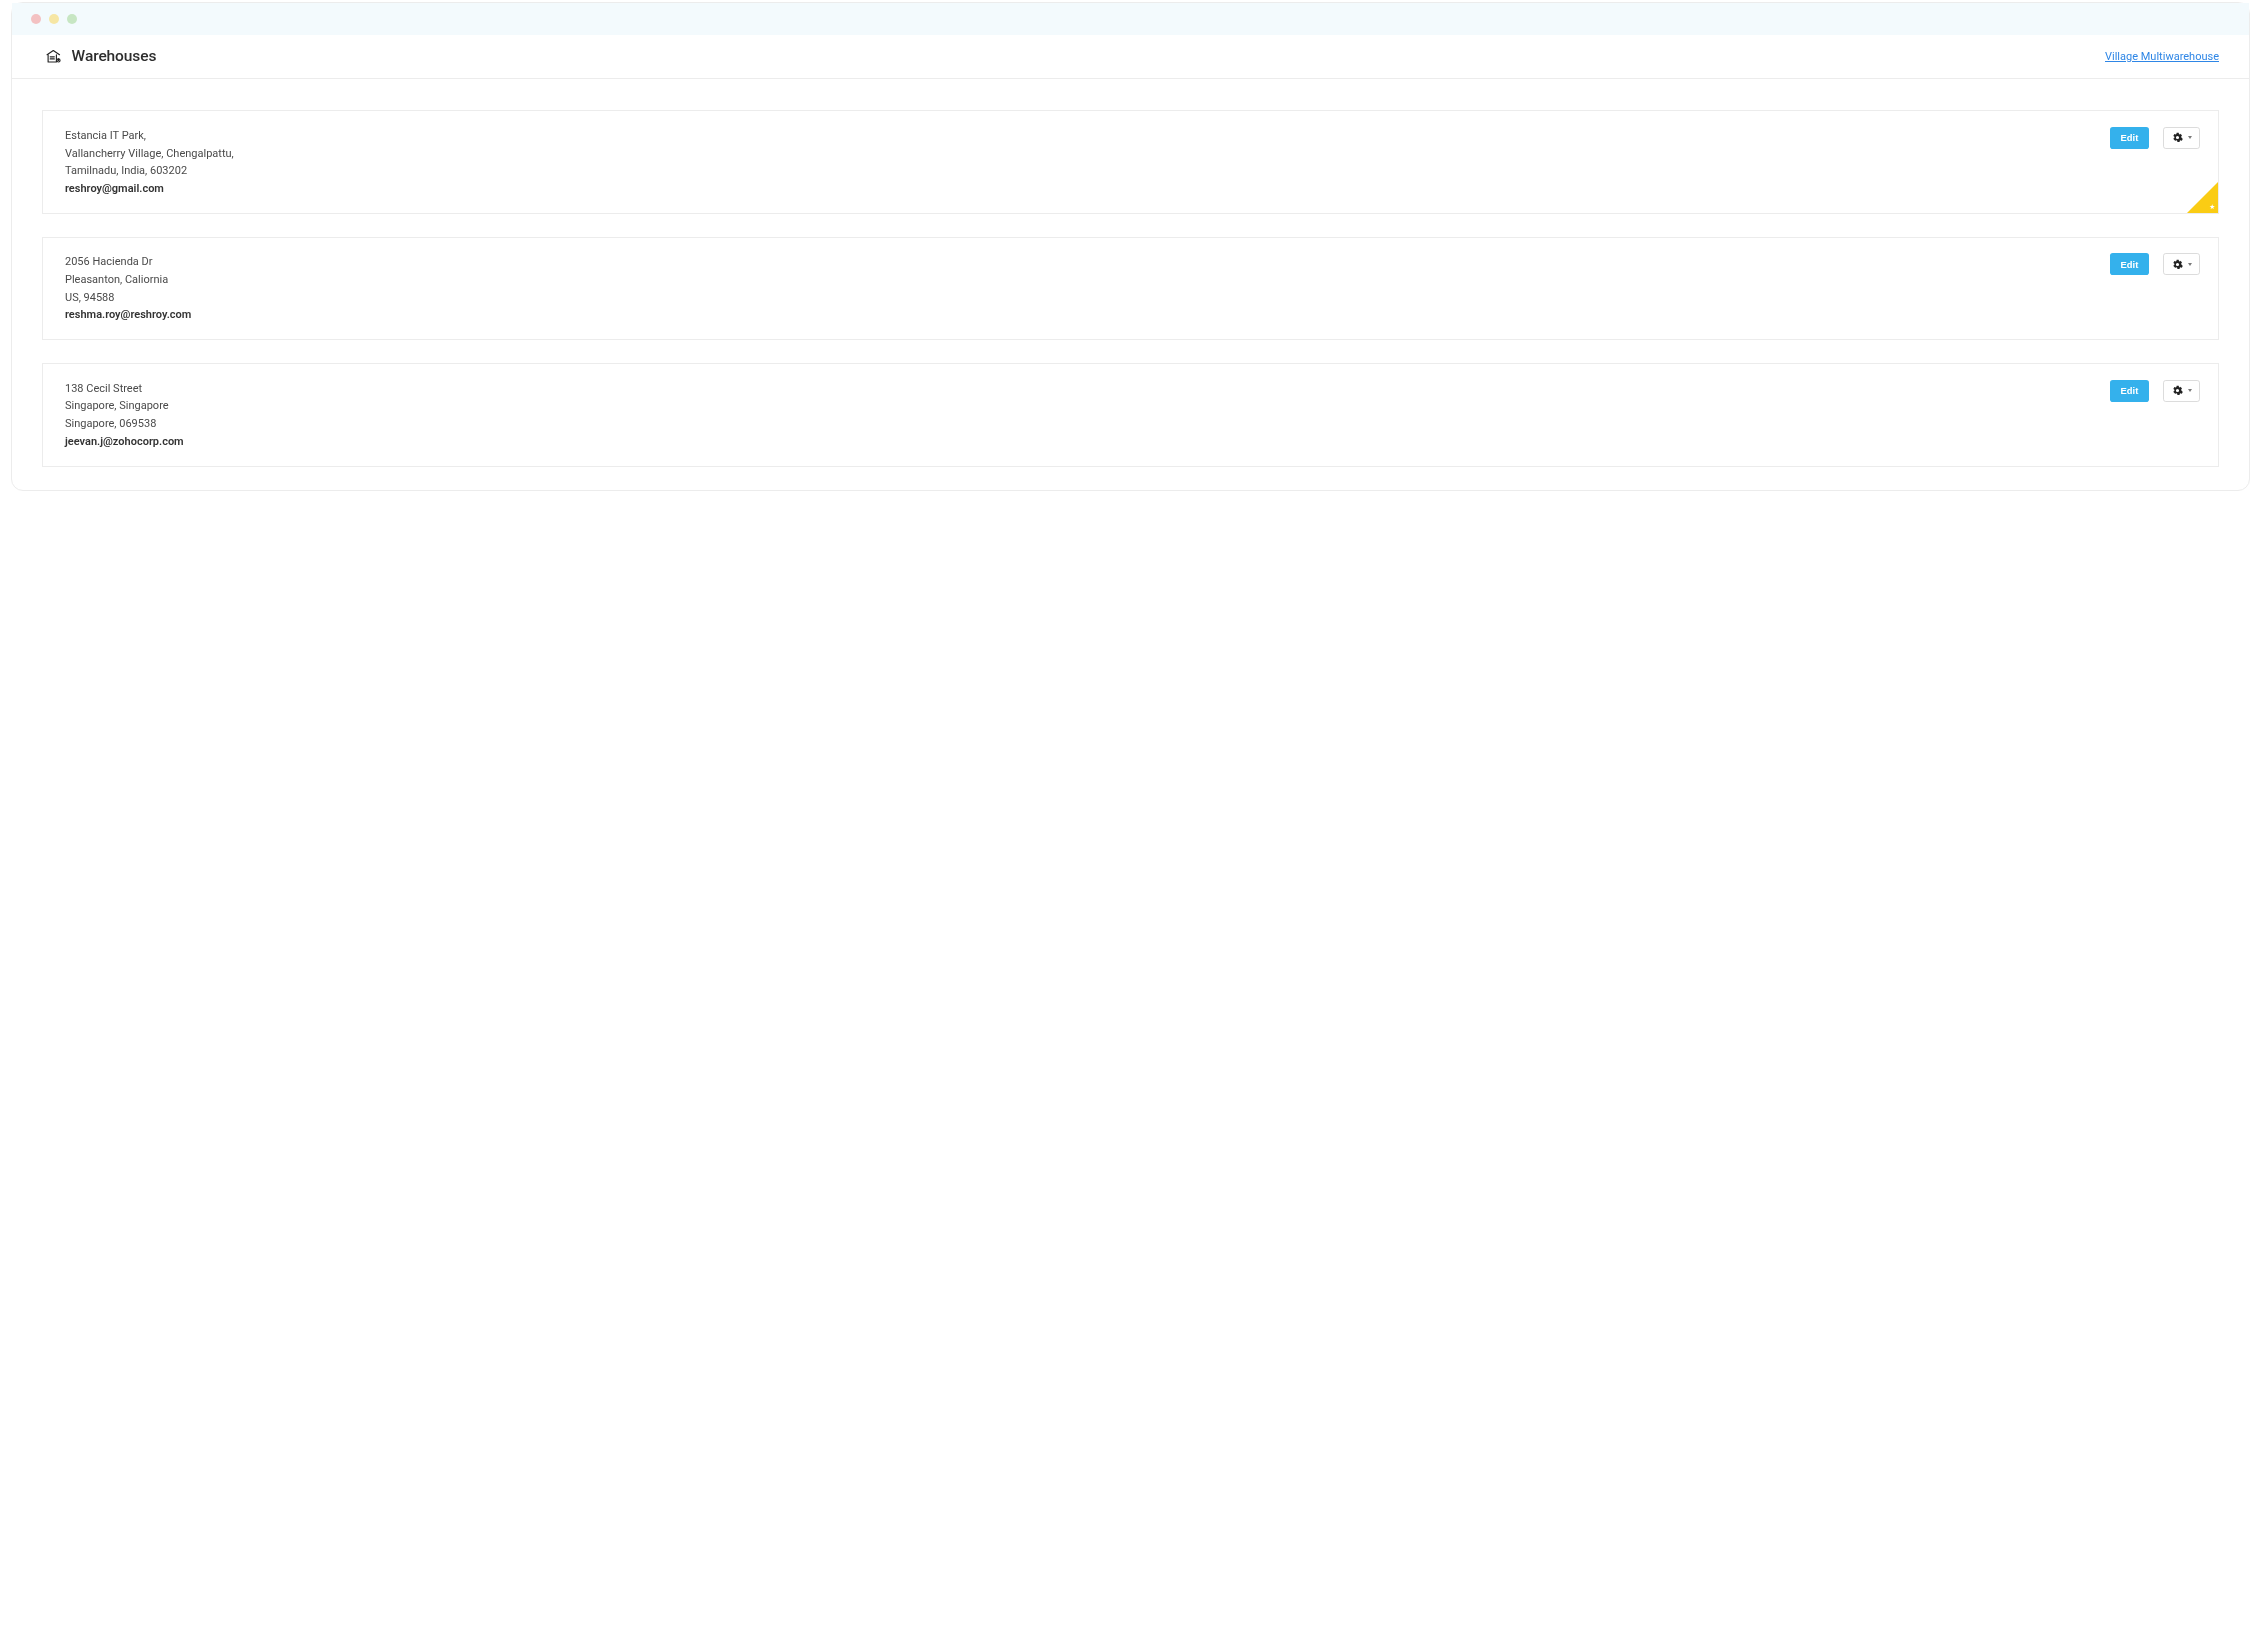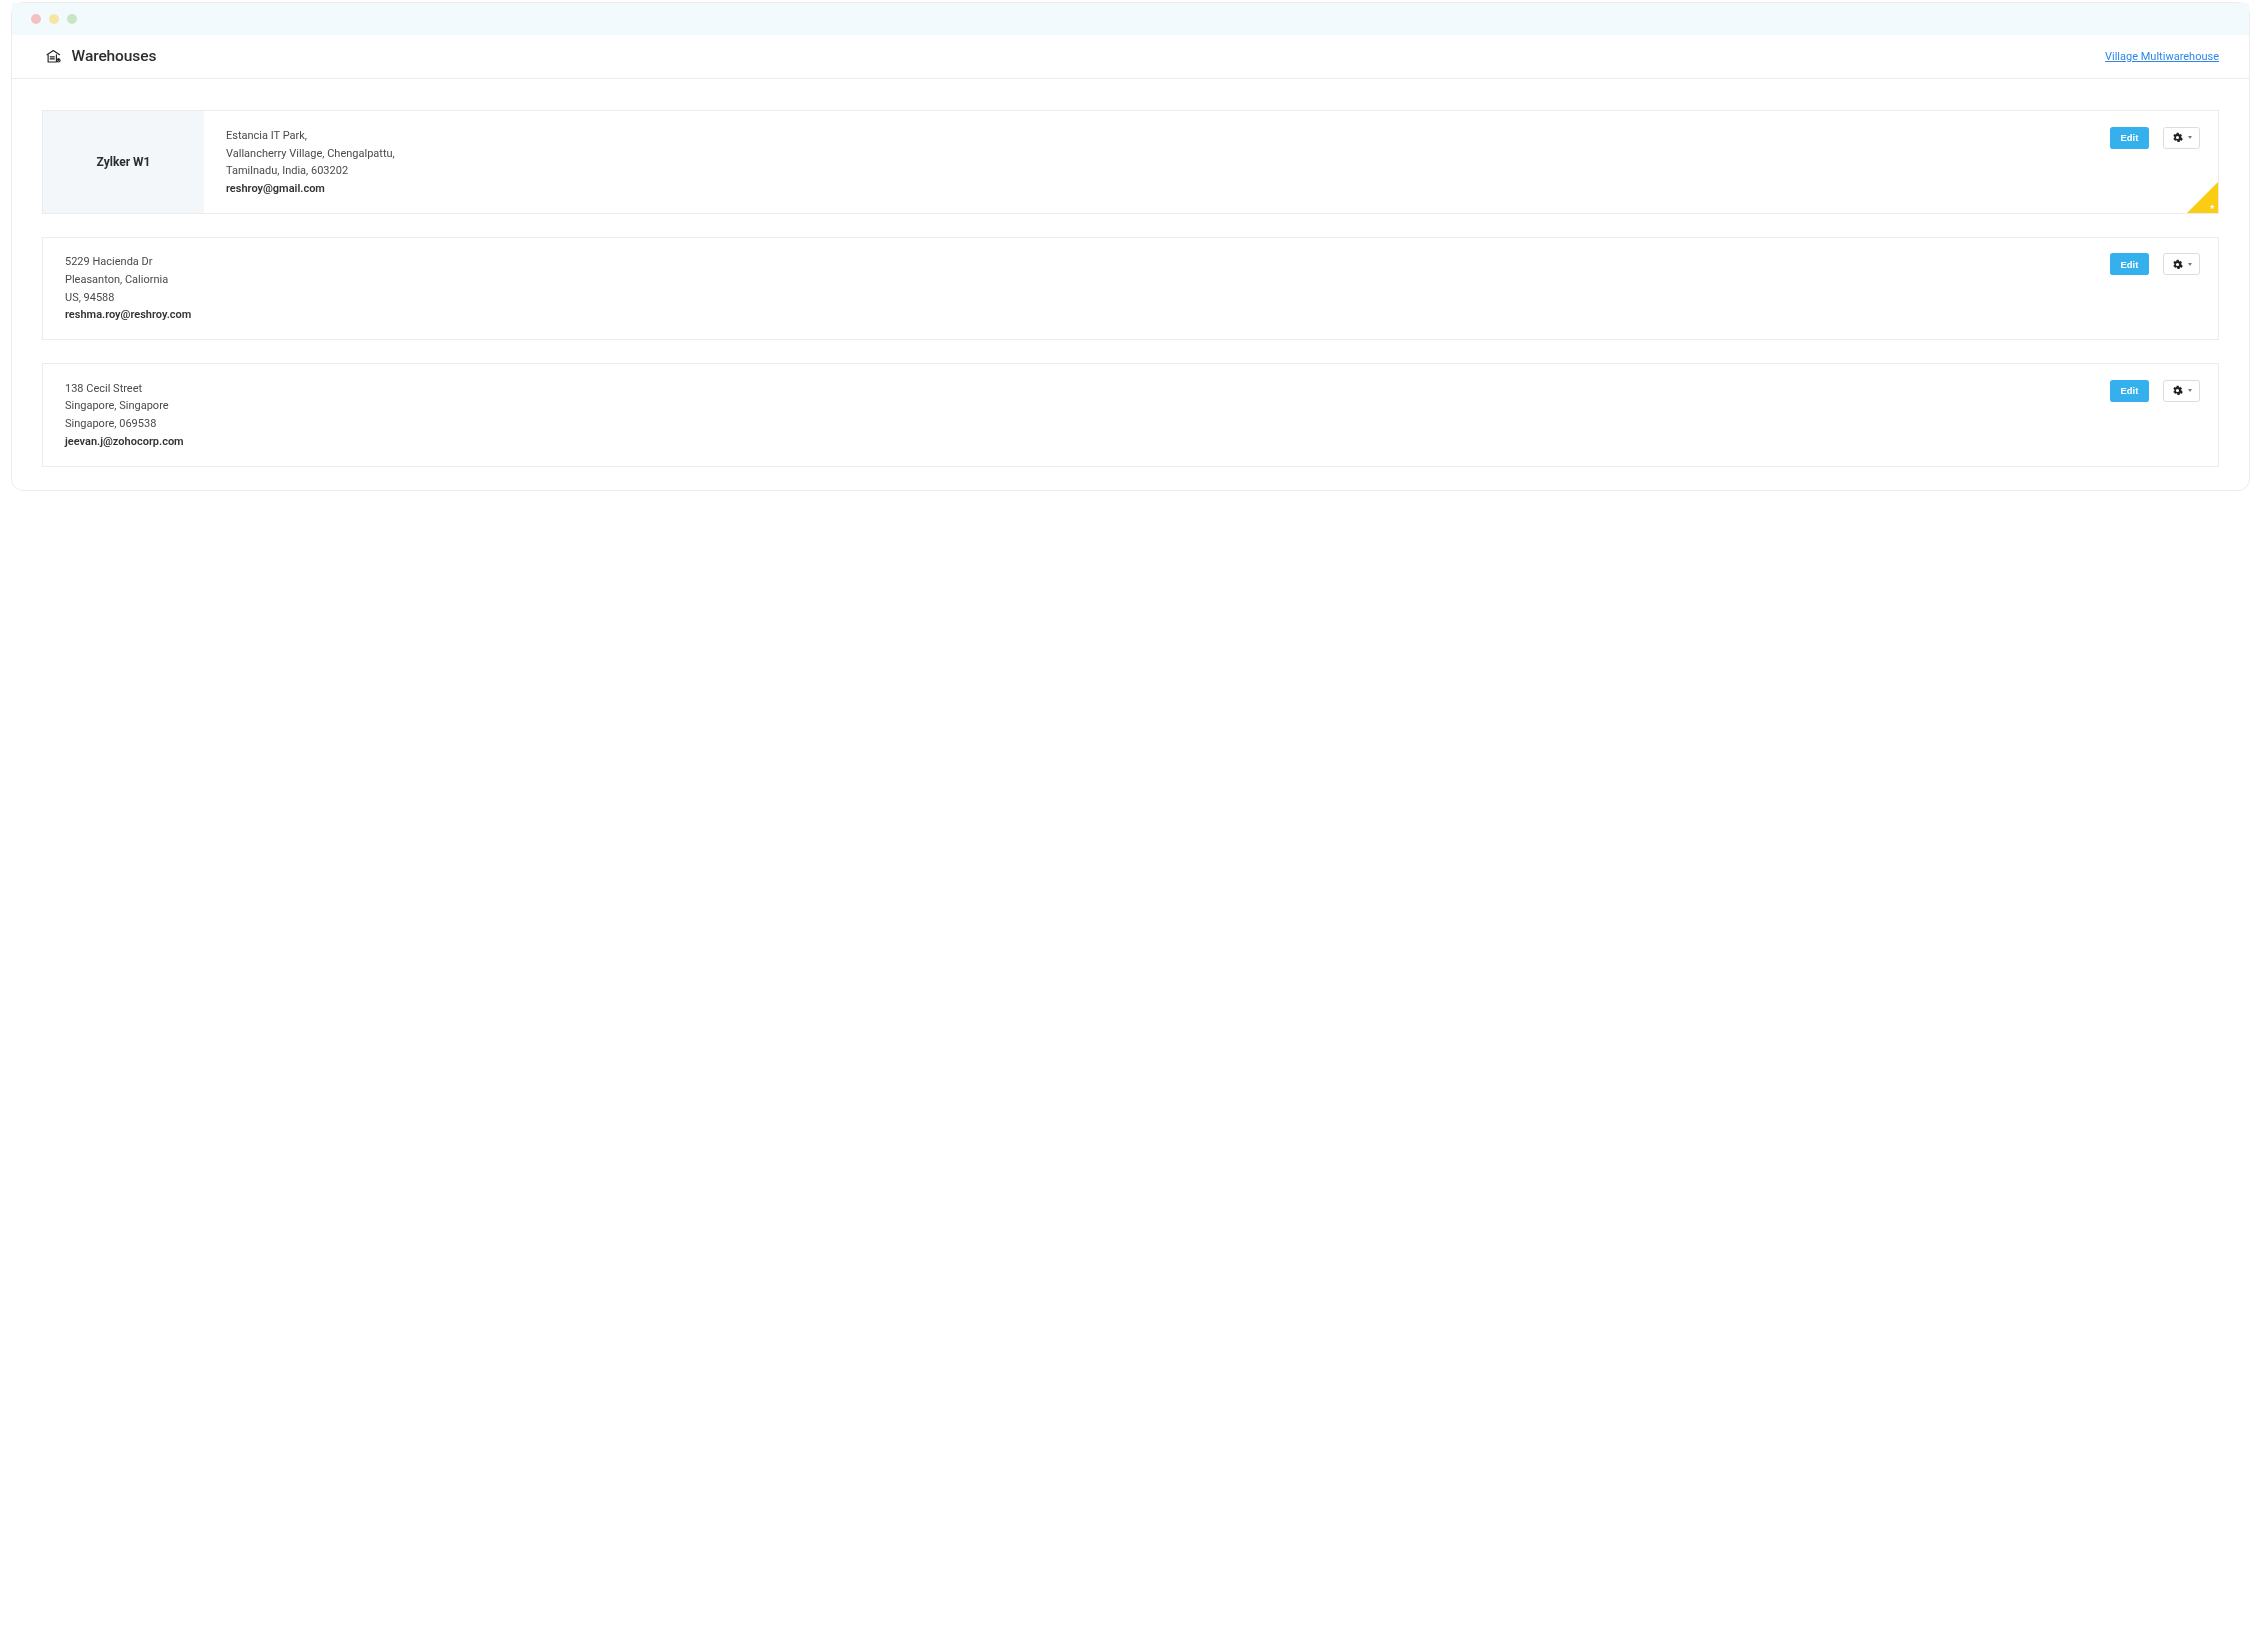--- a/index.html
+++ b/index.html
@@ -177,21 +177,20 @@
           </svg>
         </span>
         <span class="header-title">Warehouses</span>
       </div>
       <a class="header-link">Village Multiwarehouse</a>
     </div>
 
     <div class="content">
 
       <div class="card">
-        <div class="card-name">Zylker W1</div>
         <div class="card-body">
           <div class="card-text">
             <span class="line">Estancia IT Park,</span>
             <span class="line">Vallancherry Village, Chengalpattu,</span>
             <span class="line">Tamilnadu, India, 603202</span>
             <span class="email">reshroy@gmail.com</span>
           </div>
           <div class="card-actions">
             <button class="btn-edit">Edit</button>
             <button class="btn-gear">
@@ -204,21 +203,21 @@
             </button>
           </div>
         </div>
         <div class="corner-badge"></div>
         <span class="corner-star">★</span>
       </div>
 
       <div class="card">
         <div class="card-body">
           <div class="card-text">
-            <span class="line">5229 Hacienda Dr</span>
+            <span class="line">2056 Hacienda Dr</span>
             <span class="line">Pleasanton, Caliornia</span>
             <span class="line">US, 94588</span>
             <span class="email">reshma.roy@reshroy.com</span>
           </div>
           <div class="card-actions">
             <button class="btn-edit">Edit</button>
             <button class="btn-gear">
               <span>
                 <svg width="11" height="11" viewBox="0 0 24 24" fill="#222">
                   <path d="M12 8.5a3.5 3.5 0 1 0 0 7 3.5 3.5 0 0 0 0-7zm9.4 3.5c0 .46-.4.91-.11 1.35l2.02 1.58c.18.14.23.4.11.61l-1.92 3.32c-.12.21-.37.29-.59.21l-2.39-.96c-.5.38-1.04.7-1.63.94l-.36 2.54c-.3.23-.23.41-.47.41h-3.84c-.24 0-.44-.18-.47-.41l-.36-2.54a7.22 7.22 0 0 1-1.63-.94l-2.39.96c-.22.08-.47 0-.59-.21L3.1 15.04a.48.48 0 0 1 .11-.61l2.02-1.58c-.07-.44-.11-.89-.11-1.35s.04-.91.11-1.35L3.21 8.57a.48.48 0 0 1-.11-.61l1.92-3.32c.12-.21.37-.29.59-.21l2.39.96c.5-.38 1.04-.7 1.63-.94l.36-2.54c.03-.23.23-.41.47-.41h3.84c.24 0 .44.18.47.41l.36 2.54c.59.24 1.13.56 1.63.94l2.39-.96c.22-.8.47 0 .59.21l1.92 3.32c.12.21.7.47-.11.61l-2.02 1.58c.7.44.11.89.11 1.35z"></path>

